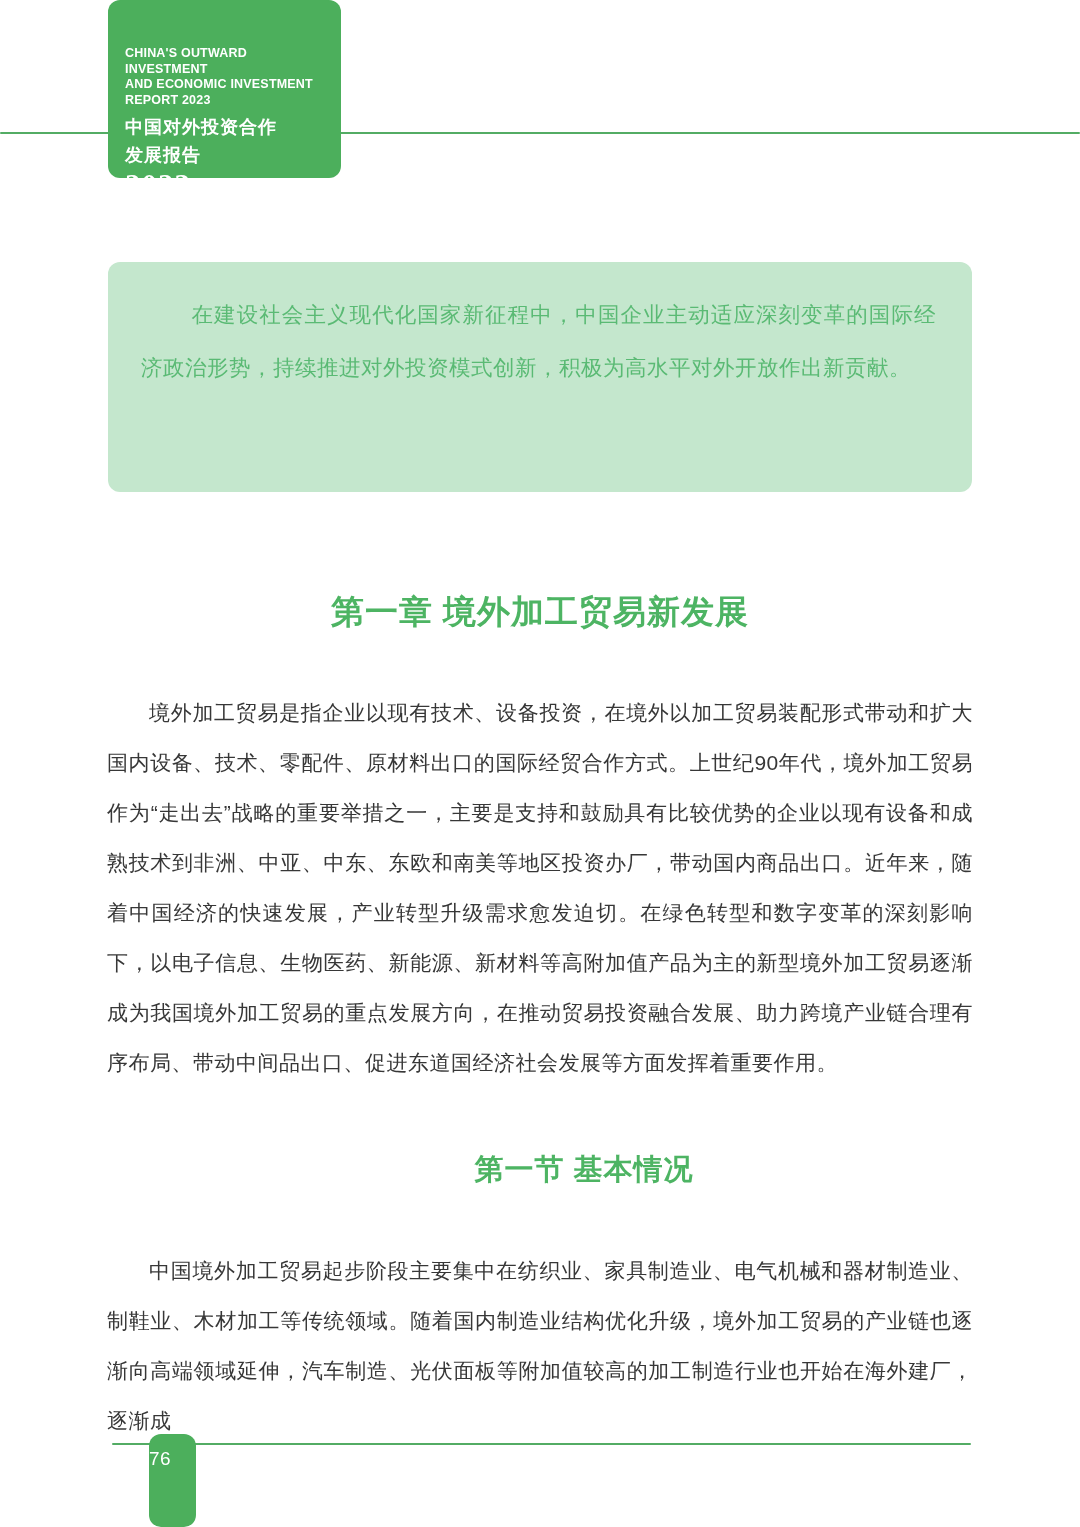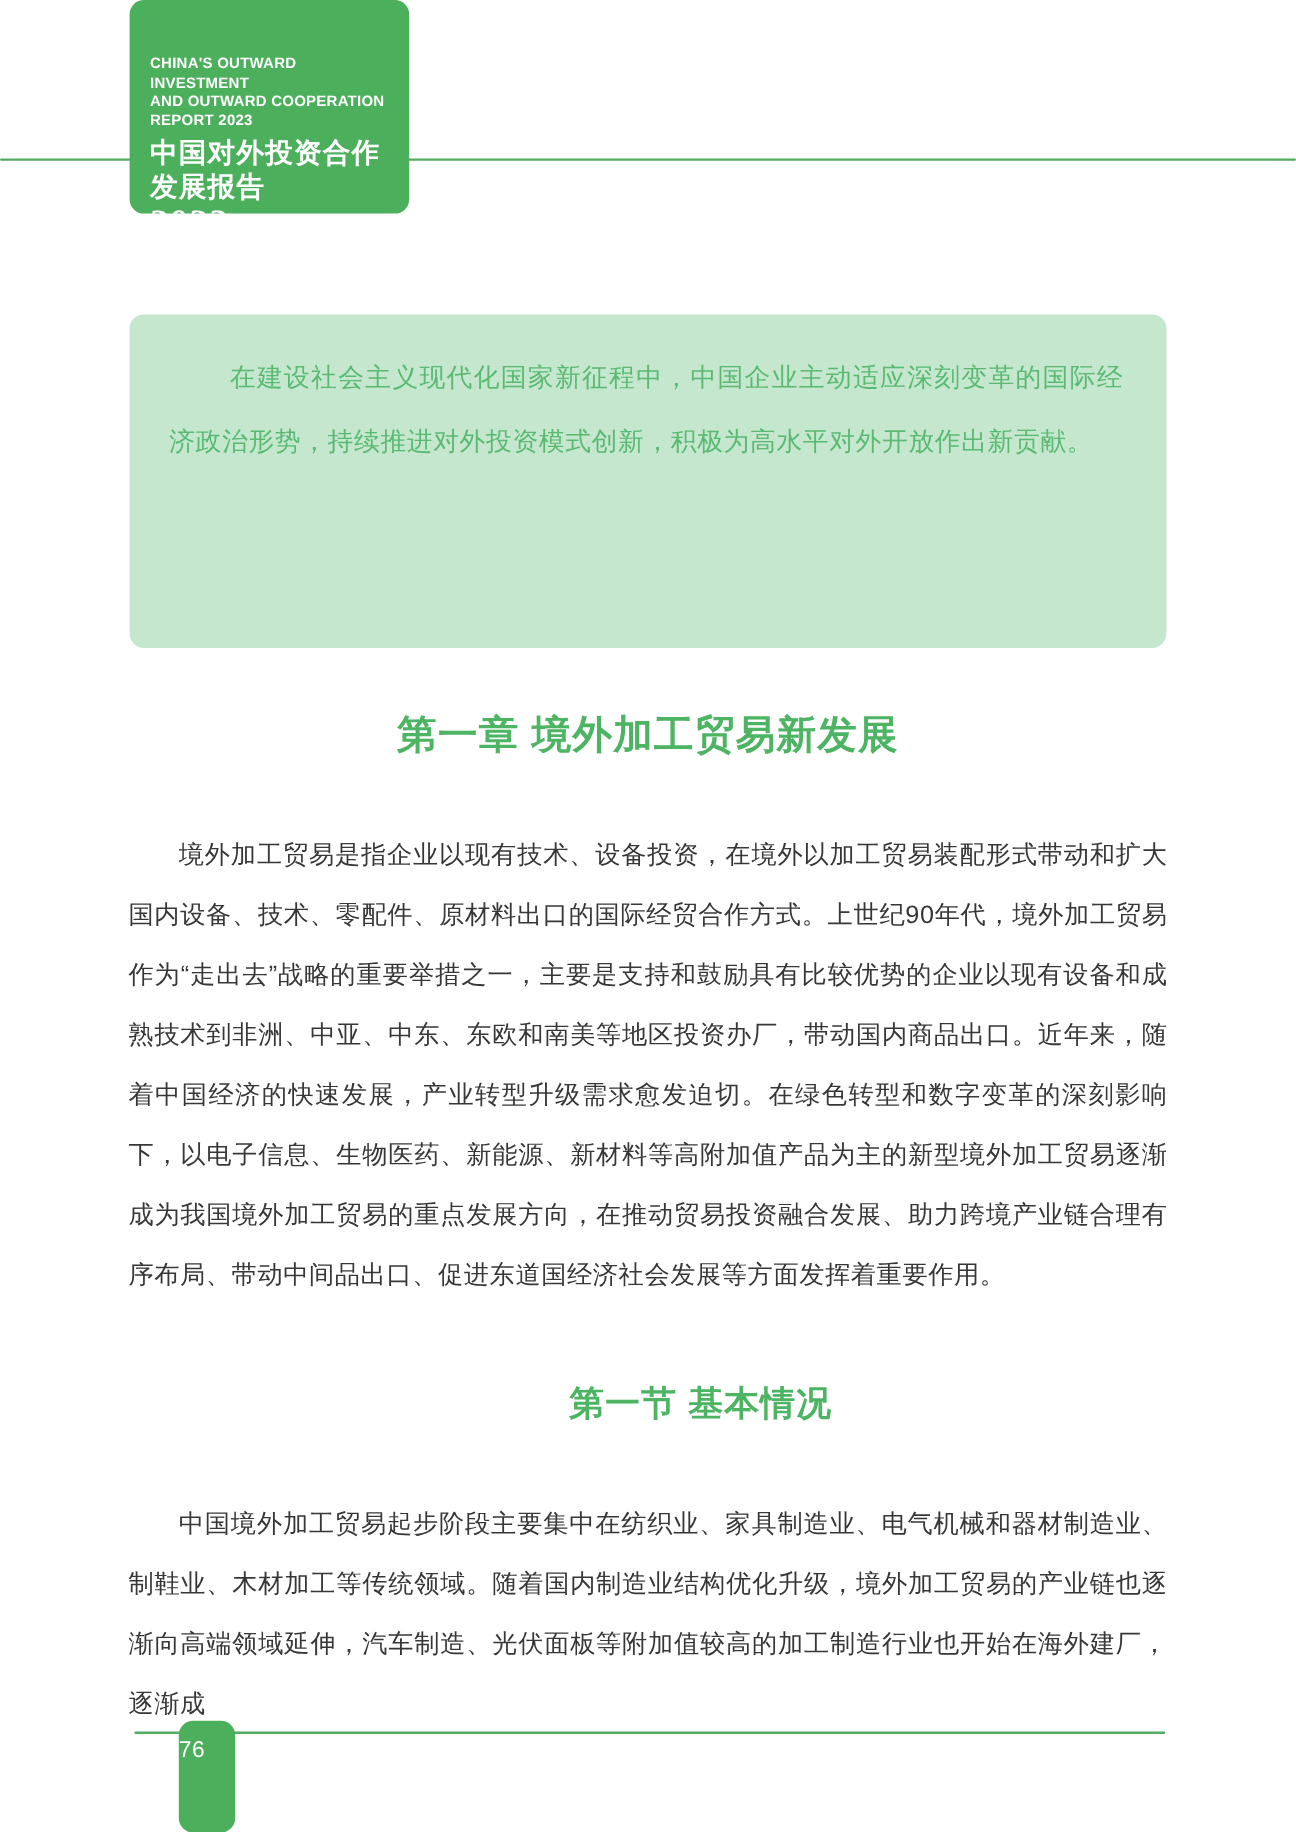--- a/index.html
+++ b/index.html
@@ -29,38 +29,38 @@
     color: #ffffff;
   }
   .badge-en {
     font-size: 12.5px;
     font-weight: bold;
     line-height: 15.5px;
     letter-spacing: 0.2px;
   }
   .badge-cn {
     margin-top: 5px;
-    font-size: 23px;
+    font-size: 18px;
     font-weight: bold;
     line-height: 28px;
     letter-spacing: 1px;
   }
   .badge-year {
     font-family: "Liberation Serif", serif;
     font-size: 31px;
     font-weight: bold;
     line-height: 34px;
     letter-spacing: 1px;
   }
 
   
   .callout {
     position: absolute;
     left: 108px; top: 262px;
-    width: 864px; height: 278px;
+    width: 864px; height: 230px;
     background: #c4e7cd;
     padding: 27px 36px 0 33px;
   }
   .callout p {
     color: #5aba74;
     font-size: 21.5px;
     line-height: 53px;
     text-indent: 2.35em;
     text-align: justify;
     letter-spacing: 0.5px;
@@ -127,21 +127,21 @@
   }
 </style>
 </head>
 <body>
 
 <div class="top-rule"></div>
 
 <div class="header-badge">
   <div class="badge-en">
     <div>CHINA'S OUTWARD INVESTMENT</div>
-    <div>AND OUTWARD COOPERATION</div>
+    <div>AND ECONOMIC INVESTMENT</div>
     <div>REPORT 2023</div>
   </div>
   <div class="badge-cn">
     <div>中国对外投资合作</div>
     <div>发展报告</div>
   </div>
   <div class="badge-year">2023</div>
 </div>
 
 <div class="callout">

